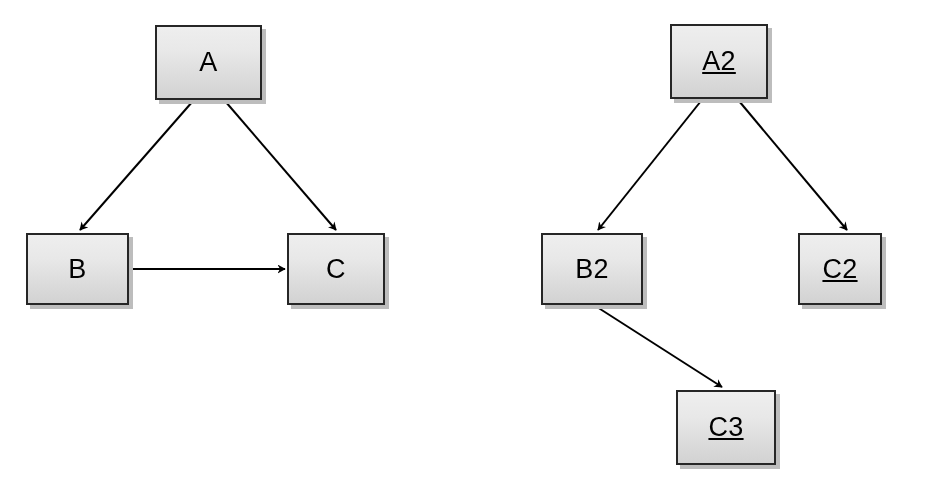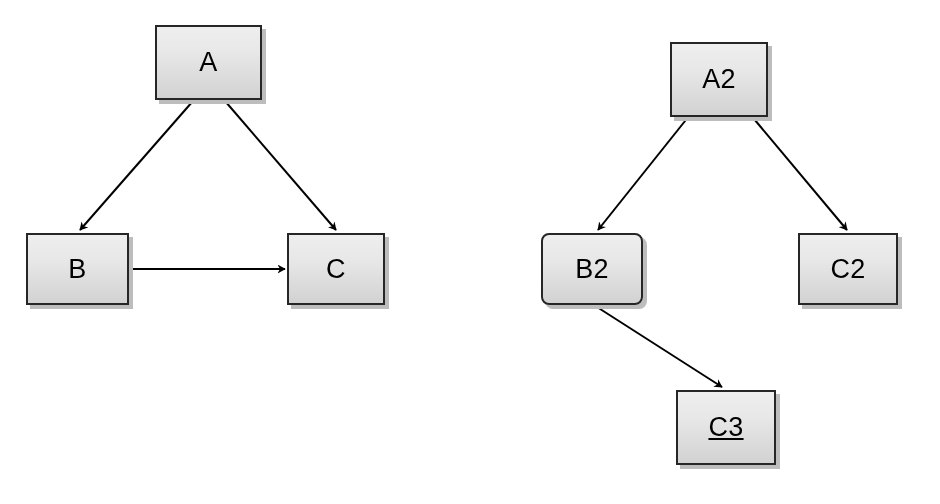--- a/index.html
+++ b/index.html
@@ -71,27 +71,27 @@
   <div id="nodes-group">
       <div class="node" style="left: 155px; top: 25px; width: 107px; height: 75px;">
         <span class="node-label">A</span>
       </div>
       <div class="node" style="left: 26px; top: 233px; width: 103px; height: 72px;">
         <span class="node-label">B</span>
       </div>
       <div class="node" style="left: 287px; top: 233px; width: 98px; height: 72px;">
         <span class="node-label">C</span>
       </div>
-      <div class="node" style="left: 670px; top: 42px; width: 98px; height: 75px;">
+      <div class="node" style="left: 670px; top: 24px; width: 98px; height: 75px; text-decoration: underline;">
         <span class="node-label">A2</span>
       </div>
-      <div class="node" style="left: 541px; top: 233px; width: 102px; height: 72px; border-radius: 8px;">
+      <div class="node" style="left: 541px; top: 233px; width: 102px; height: 72px;">
         <span class="node-label">B2</span>
       </div>
-      <div class="node" style="left: 798px; top: 233px; width: 100px; height: 72px;">
+      <div class="node" style="left: 798px; top: 233px; width: 84px; height: 72px; text-decoration: underline;">
         <span class="node-label">C2</span>
       </div>
       <div class="node" style="left: 676px; top: 390px; width: 100px; height: 75px; text-decoration: underline;">
         <span class="node-label">C3</span>
       </div>
     </div>
 
 </div>
 
 </body></html>

